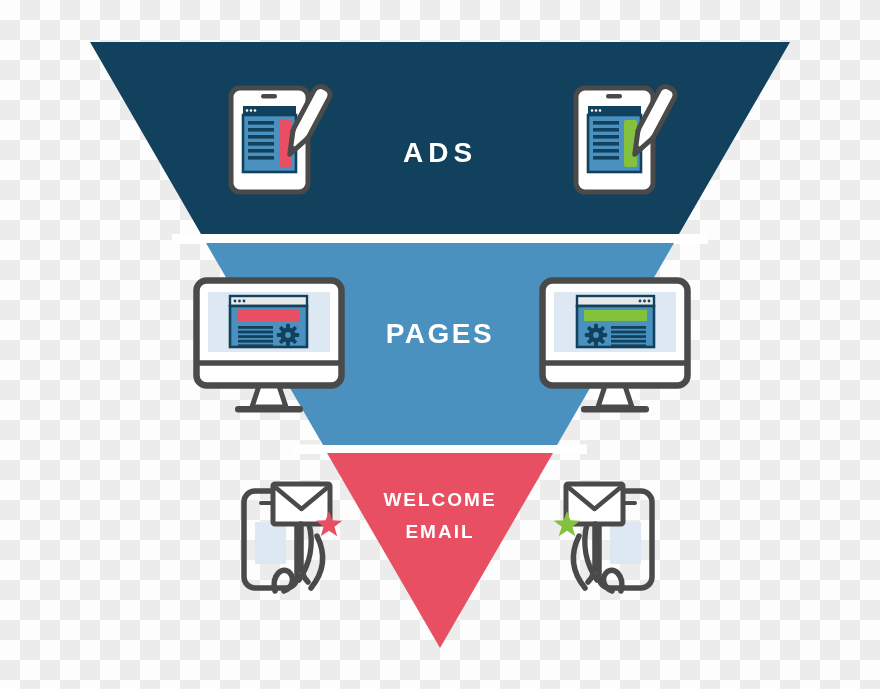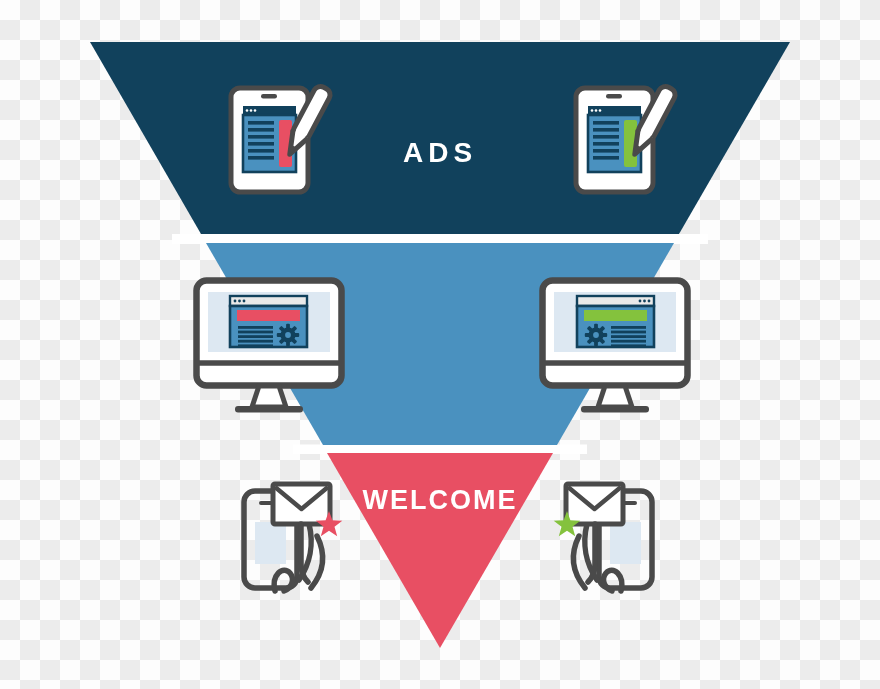--- a/index.html
+++ b/index.html
@@ -20,21 +20,21 @@
   .f-screen{fill:var(--screen-light,#dde8f2)}
   .f-header{fill:var(--window-header,#e9e9e9)}
   .f-none{fill:none}
   .s-outline{stroke:var(--outline,#4a4a4a)}
   .s-navy{stroke:var(--navy,#11415c)}
   .label-layer{position:absolute;inset:0;pointer-events:none}
   .tier-label{position:absolute;left:0;right:0;text-align:center;color:var(--white,#fff);font-weight:700}
   .tier-label .line{display:block}
   #label-ads{top:138px;font-size:28px;line-height:30px;letter-spacing:5px}
   #label-landing{top:317px;font-size:28px;line-height:34px;letter-spacing:2.5px}
-  #label-email{top:484px;font-size:27px;line-height:32px;letter-spacing:2px}
+  #label-email{top:484px;font-size:19px;line-height:32px;letter-spacing:2px}
 </style>
 </head>
 <body>
 
 <svg class="scene" width="880" height="689" viewBox="0 0 880 689">
 
   <rect class="f-white" x="172" y="234" width="536" height="10"></rect>
   <rect class="f-white" x="293" y="444.5" width="294" height="9.5"></rect>
 
   <polygon points="90,42 790,42 679,234 201,234" fill="#11415C"></polygon>
@@ -188,17 +188,19 @@
     <path class="f-none s-outline" d="M 37 113 C 33 97 45 87 52 95 C 57 101 54 110 46 113" stroke-width="5.5" stroke-linecap="round"></path>
     <polygon class="f-green" transform="translate(91,47)" points="0,-14 3.4,-4.7 13.3,-4.3 5.5,1.8 8.2,11.3 0,5.8 -8.2,11.3 -5.5,1.8 -13.3,-4.3 -3.4,-4.7"></polygon>
   </g>
 </svg>
 
 <div class="label-layer">
   <div class="tier-label" id="label-ads">
     <span class="line">ADS</span>
   </div>
   <div class="tier-label" id="label-landing">
+    <span class="line">PAGES</span>
   </div>
   <div class="tier-label" id="label-email">
     <span class="line">WELCOME</span>
+    <span class="line">EMAIL</span>
   </div>
 </div>
 
 </body></html>

